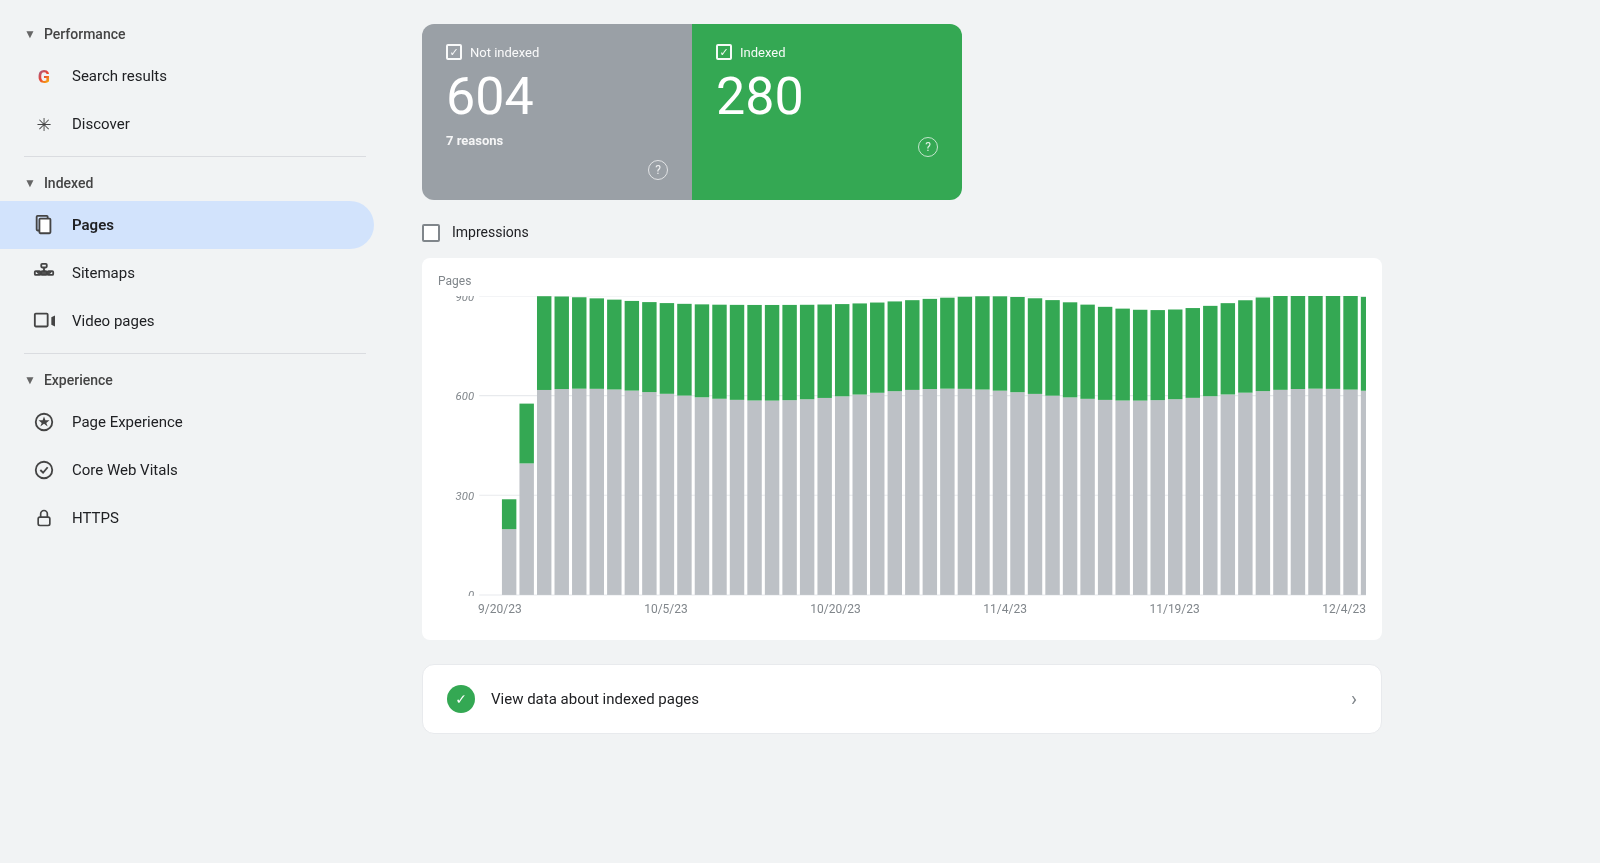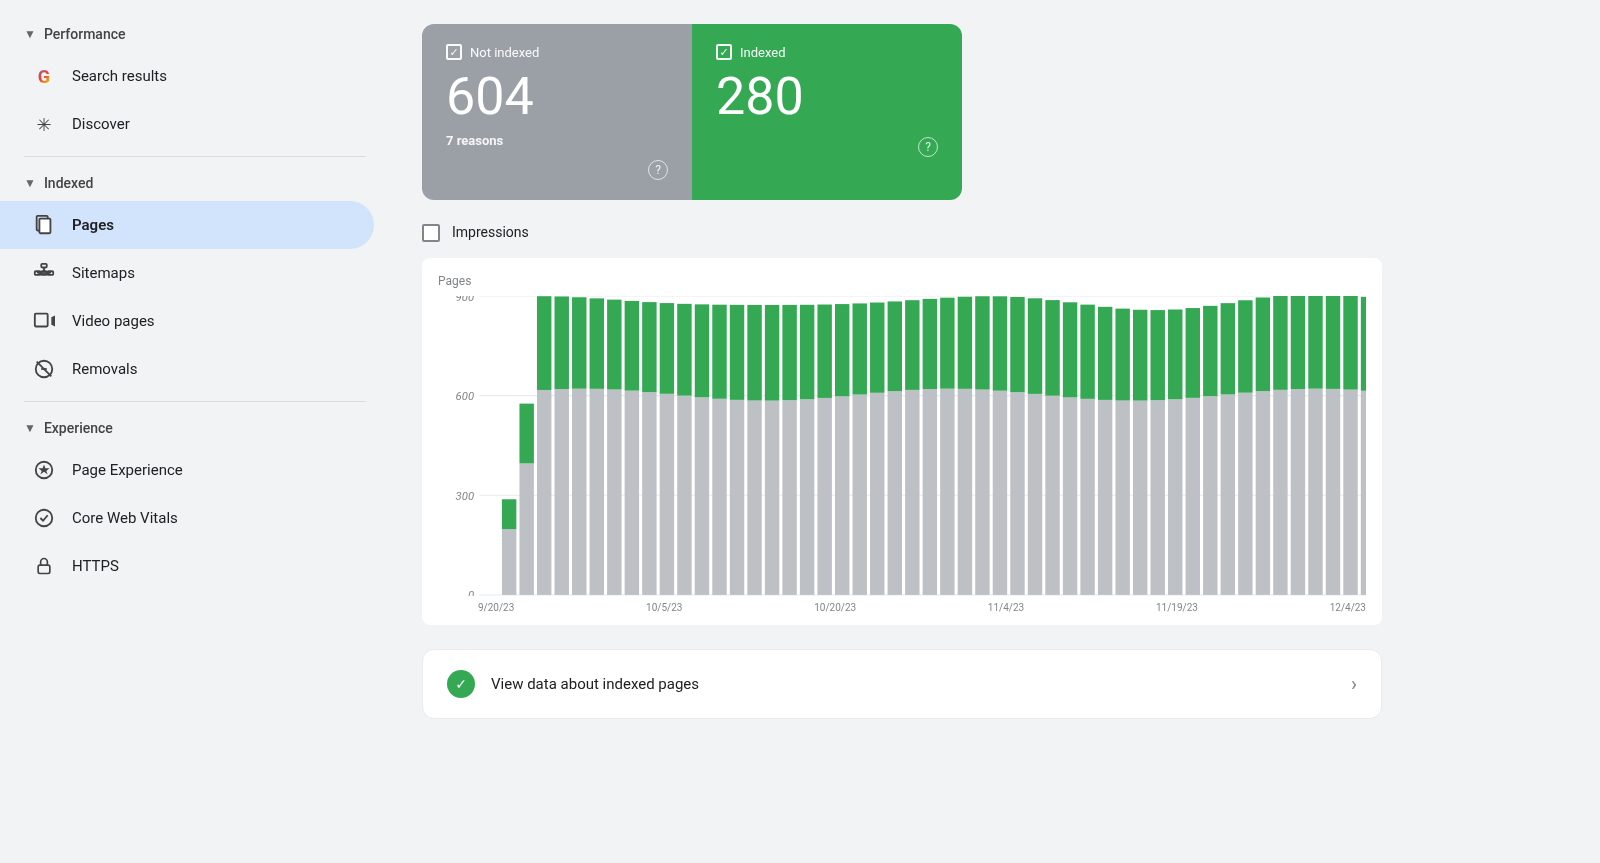--- a/index.html
+++ b/index.html
@@ -177,22 +177,22 @@
       width: 100%;
       font-style: italic;
     }
     svg.chart-svg {
       width: 100%;
       height: 100%;
     }
     .chart-x-labels {
       display: flex;
       justify-content: space-between;
-      padding: 6px 0 12px 40px;
-      font-size: 10px;
+      padding: 6px 0 24px 40px;
+      font-size: 12px;
       color: #80868b;
     }
 
     
     .view-data-card {
       background: white;
       border-radius: 12px;
       padding: 20px 24px;
       display: flex;
       align-items: center;
@@ -290,30 +290,20 @@
   <div class="sidebar-item">
     <span class="icon">
       <svg width="22" height="22" viewBox="0 0 24 24" fill="none" stroke="currentColor" stroke-width="2">
         <rect x="2" y="4" width="14" height="14" rx="1"></rect>
         <polygon points="20,8 24,6 24,18 20,16" fill="currentColor" stroke="none"></polygon>
       </svg>
     </span>
     <span>Video pages</span>
   </div>
 
-  <div class="sidebar-item">
-    <span class="icon">
-      <svg width="22" height="22" viewBox="0 0 24 24" fill="none" stroke="currentColor" stroke-width="2">
-        <circle cx="12" cy="12" r="9"></circle>
-        <line x1="4" y1="4" x2="20" y2="20"></line>
-        <line x1="9" y1="12" x2="15" y2="12"></line>
-      </svg>
-    </span>
-    <span>Removals</span>
-  </div>
 
   <hr class="sidebar-divider">
 
   <div class="sidebar-section-header">
     <span class="chevron">▼</span>
     <span>Experience</span>
   </div>
 
   <div class="sidebar-item">
     <span class="icon">

